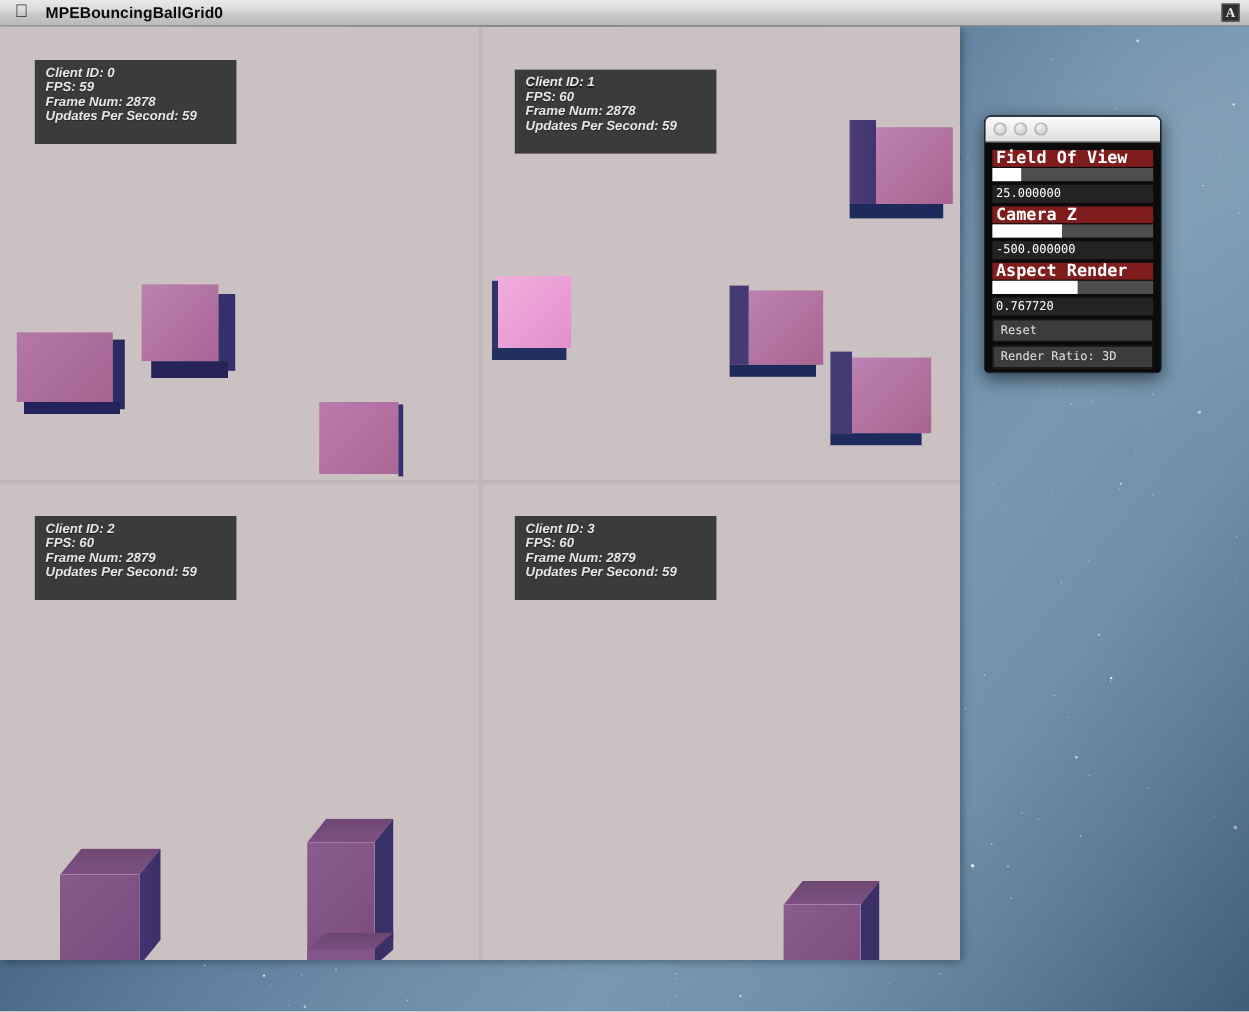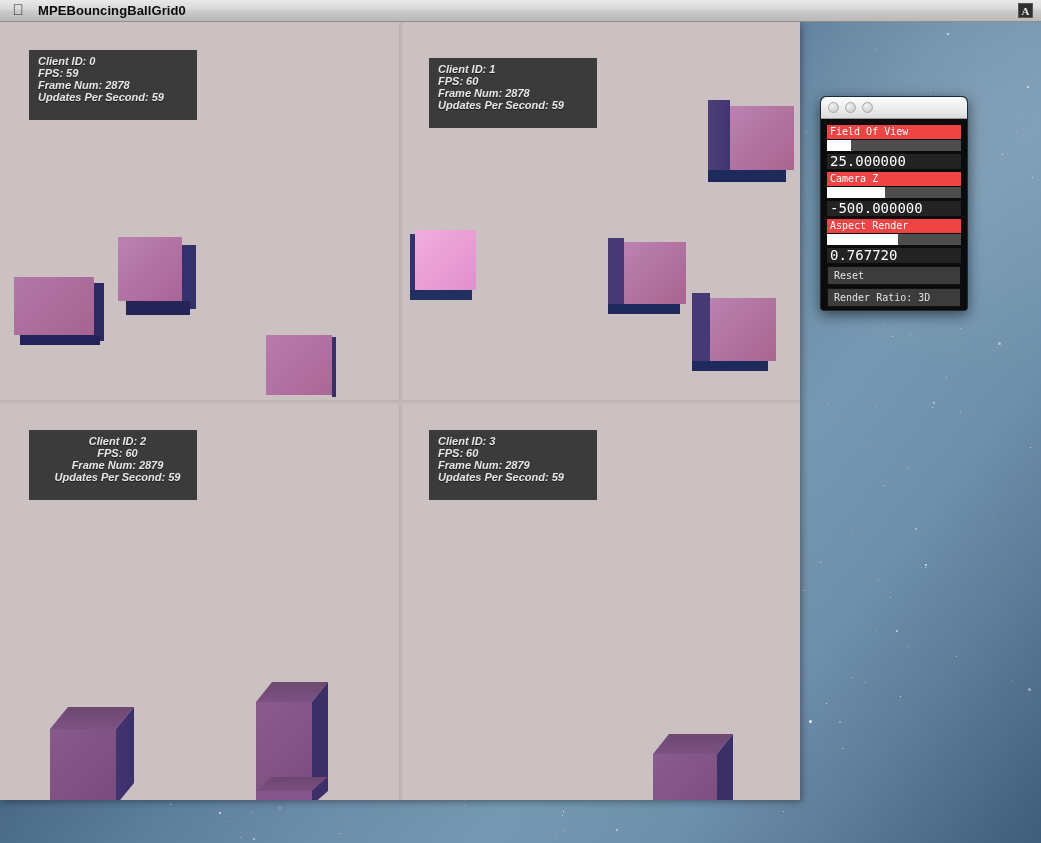--- a/index.html
+++ b/index.html
@@ -75,21 +75,21 @@
     background:#cbc1c2;
     overflow:hidden;
     font-style:italic;
   }
   .q-sep-v { position:absolute; left:399px; top:0; width:4px; height:778px;
              background:linear-gradient(to right,#bdb3b4,#c6bcbd); }
   .q-sep-h { position:absolute; left:0; top:378px; width:800px; height:4px;
              background:linear-gradient(to bottom,#bdb3b4,#c6bcbd); }
   #q0 { left:0;   top:0; }
   #q1 { left:403px; top:8px; width:397px; }
-  #q2 { left:0;   top:382px; height:396px;text-align:center; }
+  #q2 { left:0;   top:382px; height:396px; }
   #q3 { left:403px; top:382px; width:397px; height:396px; }
 
   
   .info-box {
     position:absolute; left:29px; top:28px;
     width:168px; height:70px;
     background:#3b3b3b;
     padding:5px 0 0 9px;
   }
   .info-box div {
@@ -128,33 +128,34 @@
     border-radius:5px 5px 0 0;
     display:flex; align-items:center; padding-left:7px; gap:6px;
   }
   .cp-btn {
     width:11px; height:11px; border-radius:50%;
     background:radial-gradient(circle at 35% 30%, #f3f3f3, #d2d2d2 70%, #bdbdbd 100%);
     border:1px solid #a9a9a9;
   }
   #cp-body { padding:6px 6px 6px 6px; background:#0b0b0b; height:193px; }
   .cp-label {
-    background:#ef4444; color:#fff;
-    font-size:10px; font-family:"DejaVu Sans Mono", monospace;
+    background:#7f1d1d; color:#fff;
+    font-size:14px; font-family:"DejaVu Sans Mono", monospace;
     padding:1px 3px; line-height:12px;
     margin-bottom:1px;
+    font-weight:bold;
   }
   .cp-slider {
     position:relative; height:11px; background:#4d4d4d;
     margin-bottom:3px;
   }
   .cp-slider .fill { position:absolute; left:0; top:0; height:100%; background:#ffffff; }
   .cp-value {
     background:#232323; color:#fff;
-    font-size:14px; font-family:"DejaVu Sans Mono", monospace;
+    font-size:10px; font-family:"DejaVu Sans Mono", monospace;
     padding:1px 3px; line-height:13px; margin-bottom:3px;
   }
   .cp-button {
     background:#3c3c3c; color:#e2e2e2;
     font-size:10px; font-family:"DejaVu Sans Mono", monospace;
     padding:2px 6px; line-height:13px; margin-bottom:3px;
     border:1px solid #111;
   }
 </style>
 </head>

